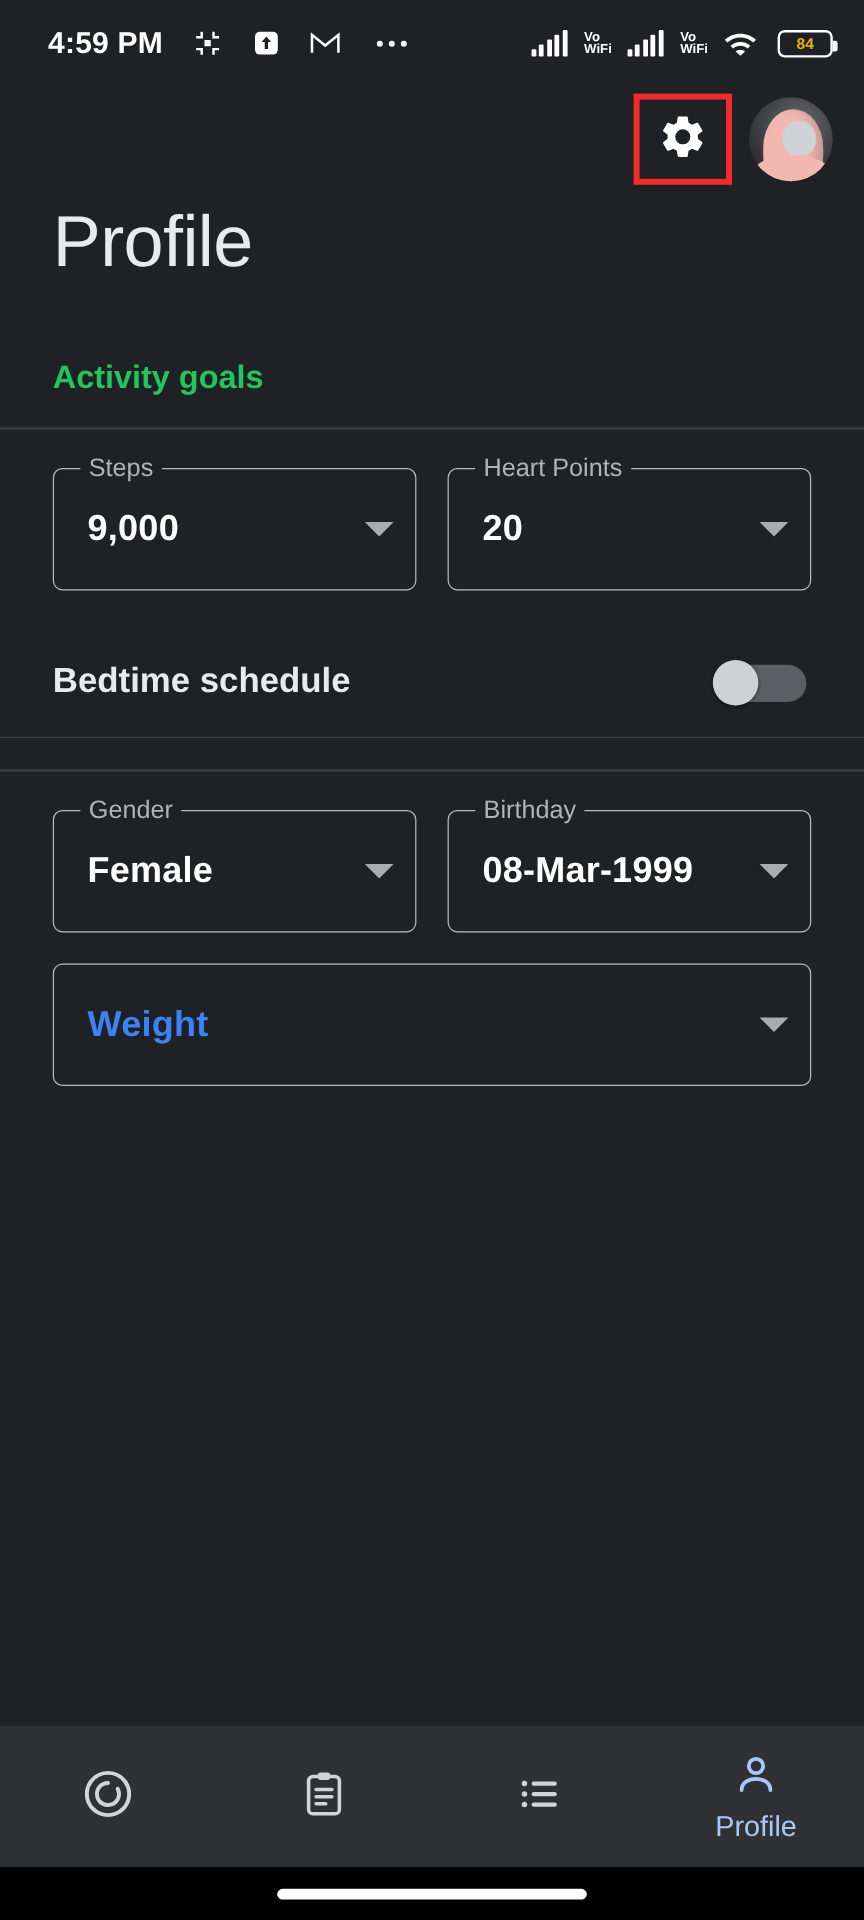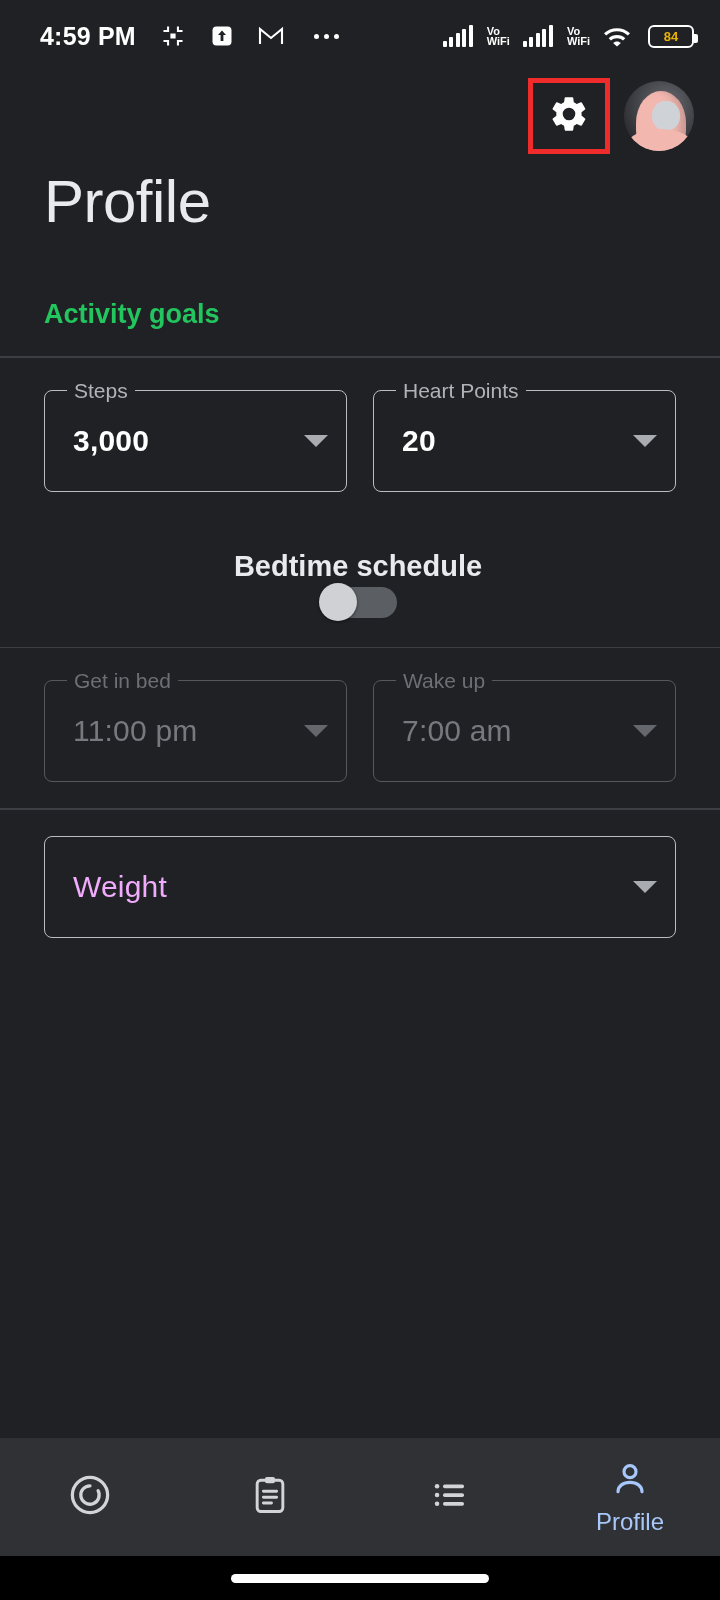--- a/index.html
+++ b/index.html
@@ -108,37 +108,37 @@
   }
   .field .label {
     position:absolute; top:-12px; left:22px;
     background:#202124; padding:0 7px;
     font-size:21px; color:#b0b3b8; line-height:24px;
   }
   .field .value {
     font-size:30px; font-weight:700; color:#ffffff;
     letter-spacing:.2px;
   }
-  .field .value.placeholder { font-weight:400; color:#f0abfc; }
+  .field .value.placeholder { font-weight:700; color:#3b82f6; }
   .field .caret {
     margin-left:auto;
     width:0; height:0;
     border-left:12px solid transparent;
     border-right:12px solid transparent;
     border-top:12px solid #a9acb0;
   }
   .field.disabled { border-color:#55585c; }
   .field.disabled .label { color:#6c6f74; }
   .field.disabled .value { color:#76797e; font-weight:400; }
   .field.disabled .caret { border-top-color:#64676b; }
 
   
   .toggle-row {
     display:flex; align-items:center; justify-content:space-between;
-    padding:0 48px 0 44px; margin-top:58px;flex-direction:column;
+    padding:0 48px 0 44px; margin-top:58px;
   }
   .toggle-row .t-label { font-size:29px; font-weight:700; color:#e8eaed; }
   .switch {
     position:relative; width:78px; height:38px;
   }
   .switch .track {
     position:absolute; right:0; top:4px;
     width:62px; height:31px; border-radius:16px; background:#5b5e62;
   }
   .switch .knob {
@@ -254,54 +254,54 @@
   <div class="content">
 
     <div class="page-title">Profile</div>
 
     <div class="section-head">Activity goals</div>
     <div class="divider"></div>
 
     <div class="row">
       <div class="field">
         <span class="label">Steps</span>
-        <span class="value">3,000</span>
+        <span class="value">9,000</span>
         <span class="caret"></span>
       </div>
       <div class="field">
         <span class="label">Heart Points</span>
         <span class="value">20</span>
         <span class="caret"></span>
       </div>
     </div>
 
     <div class="toggle-row">
       <span class="t-label">Bedtime schedule</span>
       <span class="switch">
         <span class="track"></span>
         <span class="knob"></span>
       </span>
     </div>
     <div class="divider"></div>
 
+
+    <div class="divider"></div>
+
     <div class="row">
-      <div class="field disabled">
-        <span class="label">Get in bed</span>
-        <span class="value">11:00 pm</span>
-        <span class="caret"></span>
-      </div>
-      <div class="field disabled">
-        <span class="label">Wake up</span>
-        <span class="value">7:00 am</span>
-        <span class="caret"></span>
-      </div>
-    </div>
-
-    <div class="divider"></div>
-
+      <div class="field">
+        <span class="label">Gender</span>
+        <span class="value">Female</span>
+        <span class="caret"></span>
+      </div>
+      <div class="field">
+        <span class="label">Birthday</span>
+        <span class="value">08-Mar-1999</span>
+        <span class="caret"></span>
+      </div>
+    </div>
 
     <div class="row tight">
       <div class="field">
         <span class="value placeholder">Weight</span>
         <span class="caret"></span>
       </div>
     </div>
 
   </div>
 

